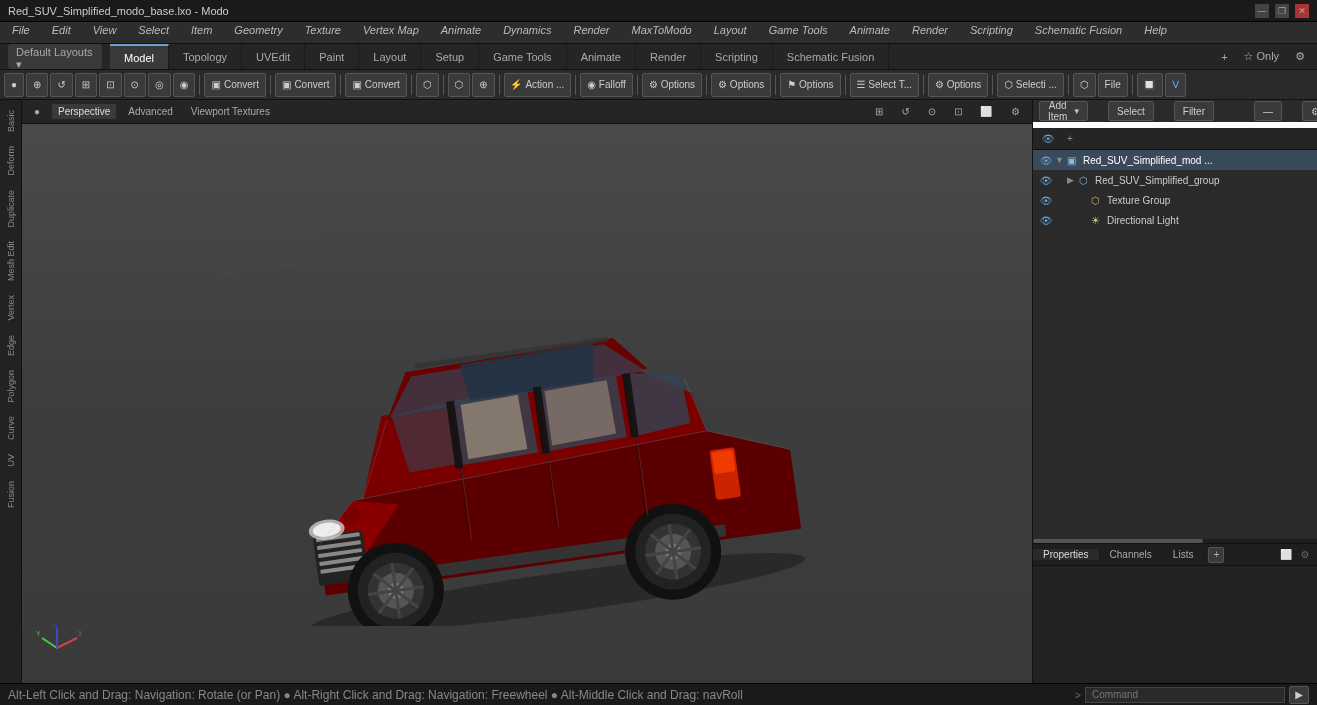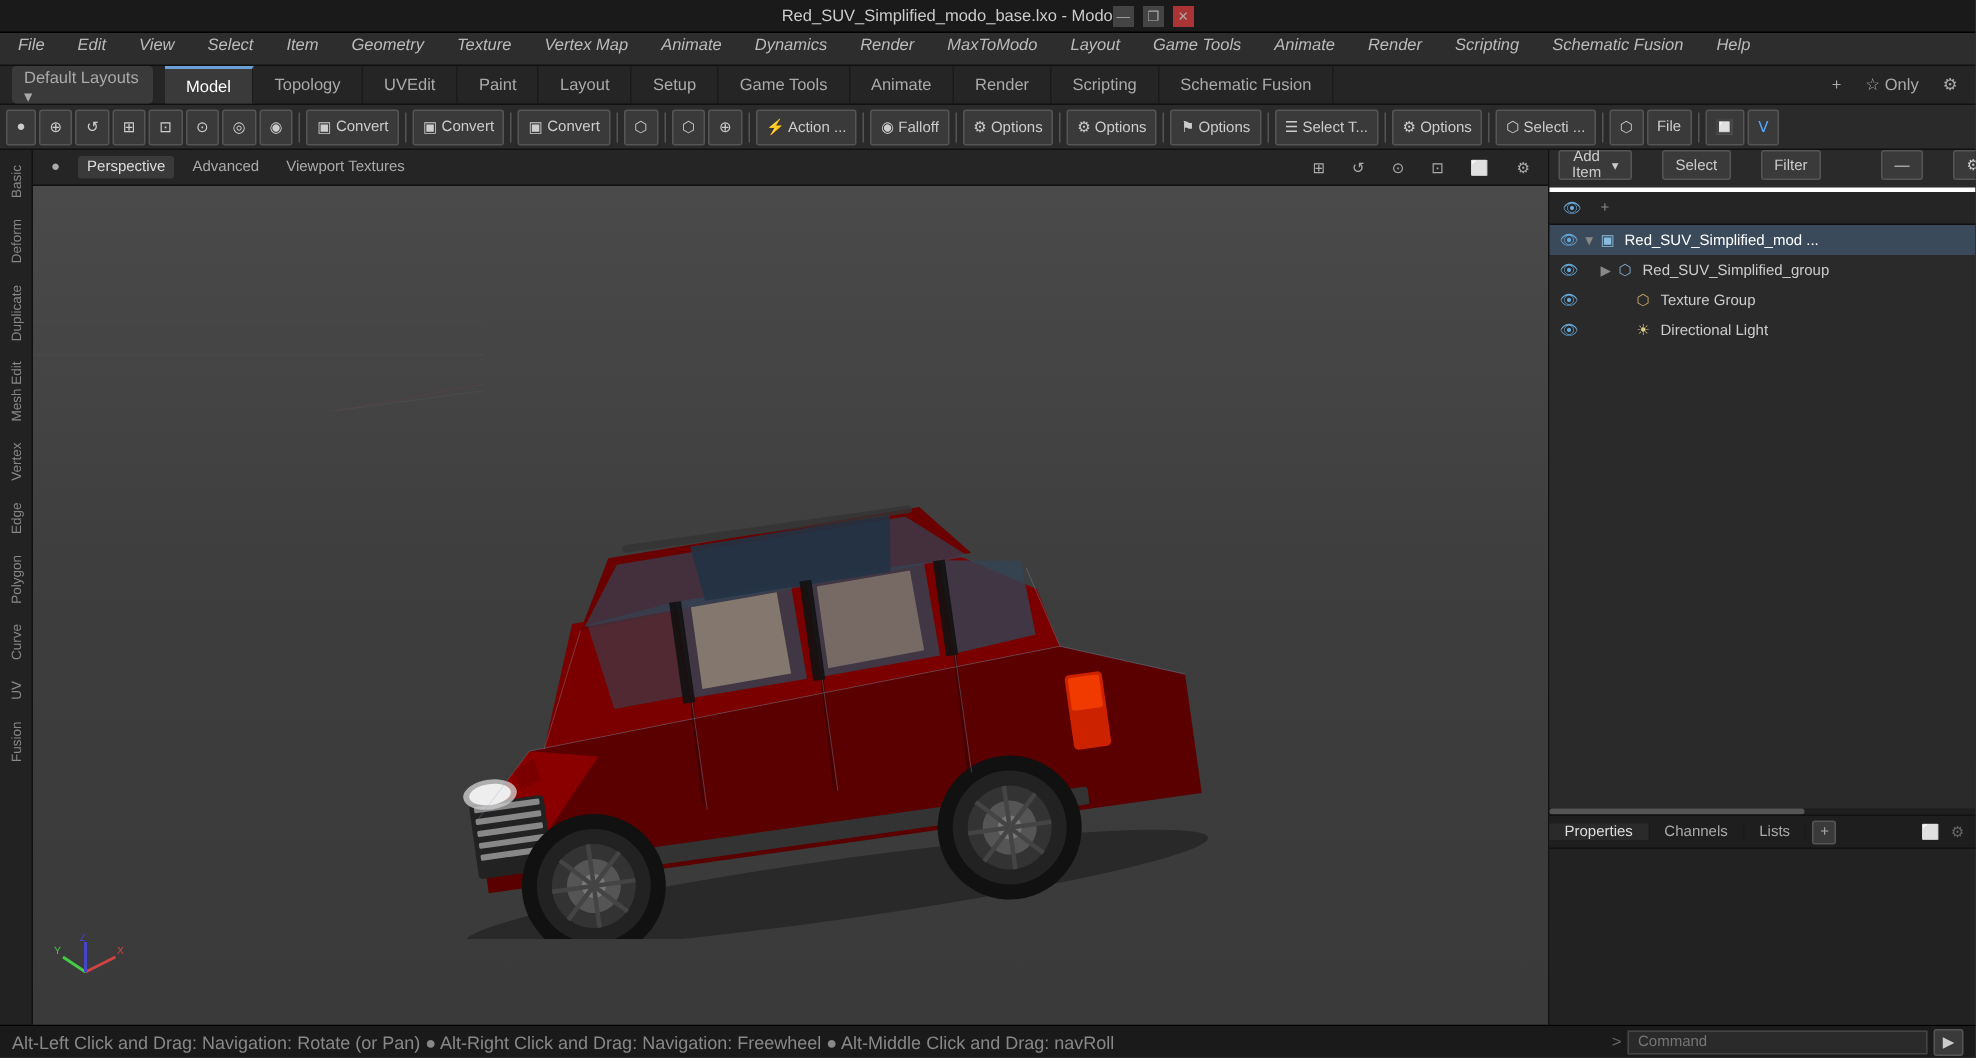--- a/index.html
+++ b/index.html
@@ -1,19 +1,19 @@
 <!DOCTYPE html>
 <html><head>
   <meta charset="utf-8">
   <style>
     * { margin: 0; padding: 0; box-sizing: border-box; }
     body { width: 1317px; height: 705px; overflow: hidden; background: #2a2a2a; font-family: 'Segoe UI', Arial, sans-serif; font-size: 11px; color: #ccc; user-select: none; }
 
     
-    #titlebar { height: 22px; background: #1a1a1a; display: flex; align-items: center; justify-content: center; padding: 0 8px; border-bottom: 1px solid #000; }
+    #titlebar { height: 22px; background: #1a1a1a; display: flex; align-items: center; justify-content: space-between; padding: 0 8px; border-bottom: 1px solid #000; }
     #titlebar .win-controls { display: flex; gap: 6px; }
     #titlebar .win-btn { width: 14px; height: 14px; border: none; background: #444; color: #aaa; font-size: 9px; cursor: pointer; display: flex; align-items: center; justify-content: center; }
 
     
     #menubar { height: 22px; background: #2d2d2d; display: flex; align-items: flex-start; padding: 0 4px; border-bottom: 1px solid #111; gap: 6px; font-style: italic; }
     #menubar .menu-item { padding: 2px 8px; color: #bbb; font-size: 11px; cursor: pointer; border-radius: 2px; }
 
     
     #tabbar { height: 26px; background: #252525; display: flex; align-items: stretch; border-bottom: 1px solid #111; }
     #tabbar .spacer-btn { width: 110px; display: flex; padding: 0 8px; color: #aaa; font-size: 11px; }
@@ -59,21 +59,21 @@
 
     
     #right-panel { width: 285px; background: #252525; border-left: 1px solid #111; display: flex; flex-direction: column; }
 
     
     #rp-tabs { height: 24px; background: #1e1e1e; display: flex; align-items: stretch; border-bottom: 1px solid #111; }
     .rp-tab { padding: 0 12px; display: flex; align-items: center; color: #aaa; font-size: 11px; cursor: pointer; border-right: 1px solid #1a1a1a; }
     .rp-tab.active { background: #2d2d2d; color: #fff; }
 
     
-    #items-toolbar { height: 28px; background: #2a2a2a; display: flex; align-items: flex-start; padding: 0 6px; gap: 20px; border-bottom: 3px solid #ffffff; }
+    #items-toolbar { height: 28px; background: #2a2a2a; display: flex; align-items: center; padding: 0 6px; gap: 20px; border-bottom: 6px solid #ffffff; }
     .items-btn { height: 20px; background: #3a3a3a; border: 1px solid #555; color: #ccc; font-size: 10px; cursor: pointer; padding: 0 8px; display: flex; align-items: center; gap: 3px; border-radius: 2px; }
     .items-btn.dropdown::after { content: '▾'; margin-left: 4px; font-size: 9px; }
     #items-icons-row { height: 22px; background: #252525; display: flex; align-items: center; padding: 0 6px; border-bottom: 1px solid #111; gap: 4px; }
     .item-icon-btn { width: 18px; height: 18px; display: flex; align-items: center; justify-content: center; color: #888; cursor: pointer; font-size: 10px; }
 
     #items-list { flex: 1; overflow-y: auto; background: #2a2a2a; }
     .item-row { display: flex; align-items: center; padding: 2px 4px; height: 20px; cursor: pointer; }
     .item-row.selected { background: #3a4a5a; }
     .item-eye { width: 18px; height: 18px; display: flex; align-items: center; justify-content: center; color: #66aadd; font-size: 10px; cursor: pointer; }
     .item-indent { display: flex; align-items: center; flex: 1; gap: 2px; overflow: hidden; }

